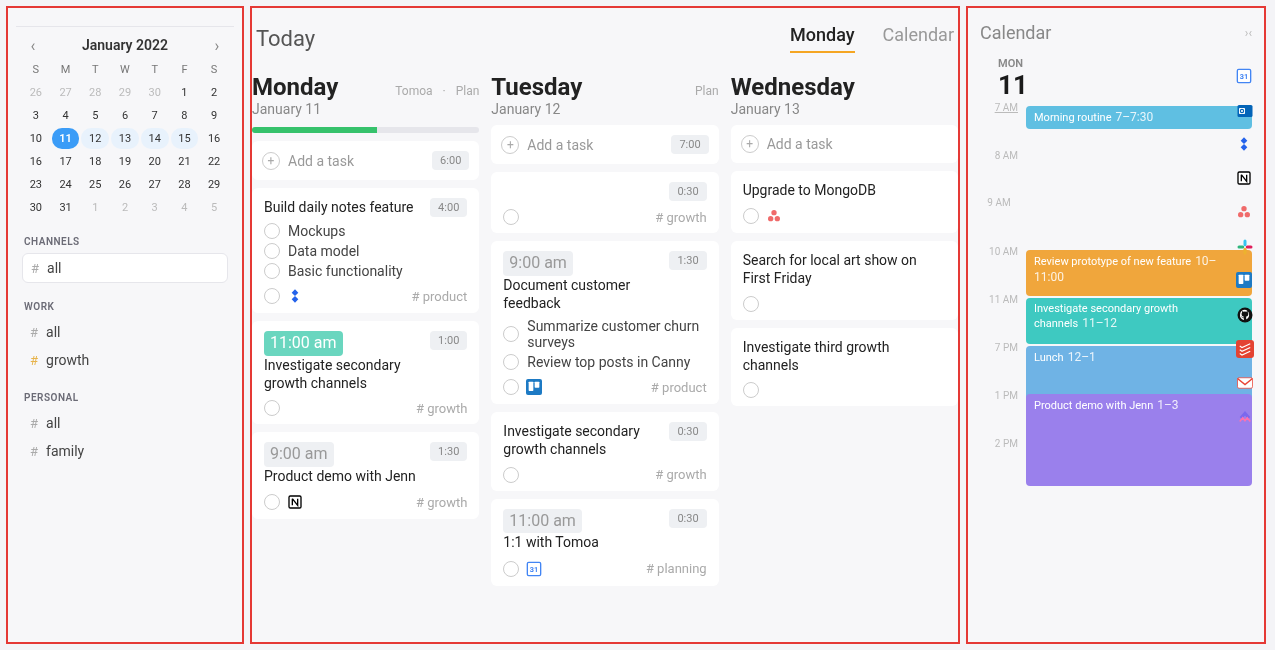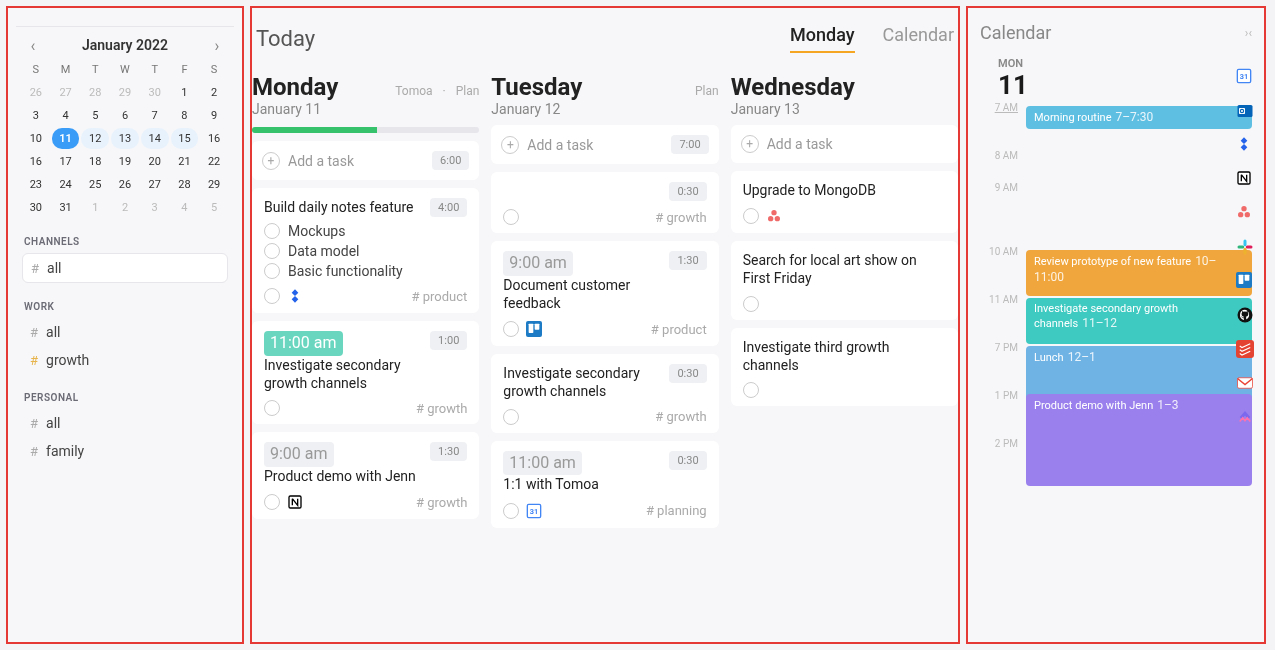--- a/index.html
+++ b/index.html
@@ -273,20 +273,30 @@
               <span class="ck"></span>
             </div>
             <span class="tag"><span class="hashc">#</span> growth</span>
           </div>
         </div>
         <div class="card">
           <div class="card-top">
             <div class="card-title"><span class="timechip ">9:00 am</span><br>Document customer feedback</div>
             <span class="duration-chip">1:30</span>
           </div>
+          <div class="subtasks">
+            <div class="subtask">
+              <span class="ck"></span>
+              <span>Summarize customer churn surveys</span>
+            </div>
+            <div class="subtask">
+              <span class="ck"></span>
+              <span>Review top posts in Canny</span>
+            </div>
+          </div>
           <div class="card-footer">
             <div class="footer-left">
               <span class="ck"></span>
               <span class="icon-pill">
                 <svg viewBox="0 0 24 24" width="16" height="16">
                   <rect width="24" height="24" rx="3" fill="#1d7ac4"></rect>
                   <rect x="4" y="4" width="7" height="14" rx="1" fill="#fff"></rect>
                   <rect x="13" y="4" width="7" height="9" rx="1" fill="#fff"></rect>
                 </svg>
               </span>
@@ -383,21 +393,21 @@
     <div class="cal-h1">Calendar</div>
     <span style="color:#bbb;font-size:12px;">›‹</span>
   </div>
   <div class="cal-datebox">
     <div class="dow">MON</div>
     <div class="num">11</div>
   </div>
   <div class="slots" id="slots">
       <div class="hour" style="top: -4px; text-decoration: underline;">7 AM</div>
       <div class="hour" style="top: 44px;">8 AM</div>
-      <div class="hour" style="top: 76px;">9 AM</div>
+      <div class="hour" style="top: 91px; text-align: center;">9 AM</div>
       <div class="hour" style="top: 140px;">10 AM</div>
       <div class="hour" style="top: 188px;">11 AM</div>
       <div class="hour" style="top: 236px;">7 PM</div>
       <div class="hour" style="top: 284px;">1 PM</div>
       <div class="hour" style="top: 332px;">2 PM</div>
       <div class="event" style="top: 0px; height: 23px; background: rgb(95, 191, 226);"><span>Morning routine</span><span class="et-time">7–7:30</span></div>
       <div class="event" style="top: 144px; height: 46px; background: rgb(240, 166, 60);"><span>Review prototype of new feature</span><span class="et-time">10–11:00</span></div>
       <div class="event" style="top: 192px; height: 46px; background: rgb(62, 201, 193);"><span>Investigate secondary growth channels</span><span class="et-time">11–12</span></div>
       <div class="event" style="top: 240px; height: 63px; background: rgb(111, 179, 229);"><span>Lunch</span><span class="et-time">12–1</span></div>
       <div class="event" style="top: 288px; height: 92px; background: rgb(154, 128, 236);"><span>Product demo with Jenn</span><span class="et-time">1–3</span></div>

